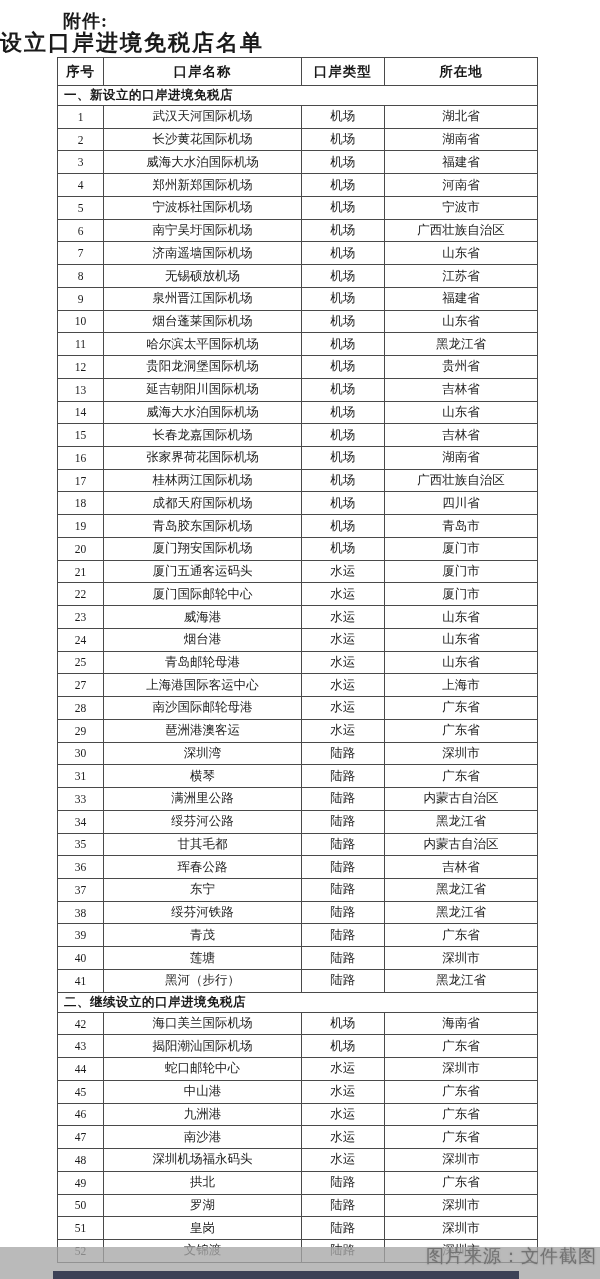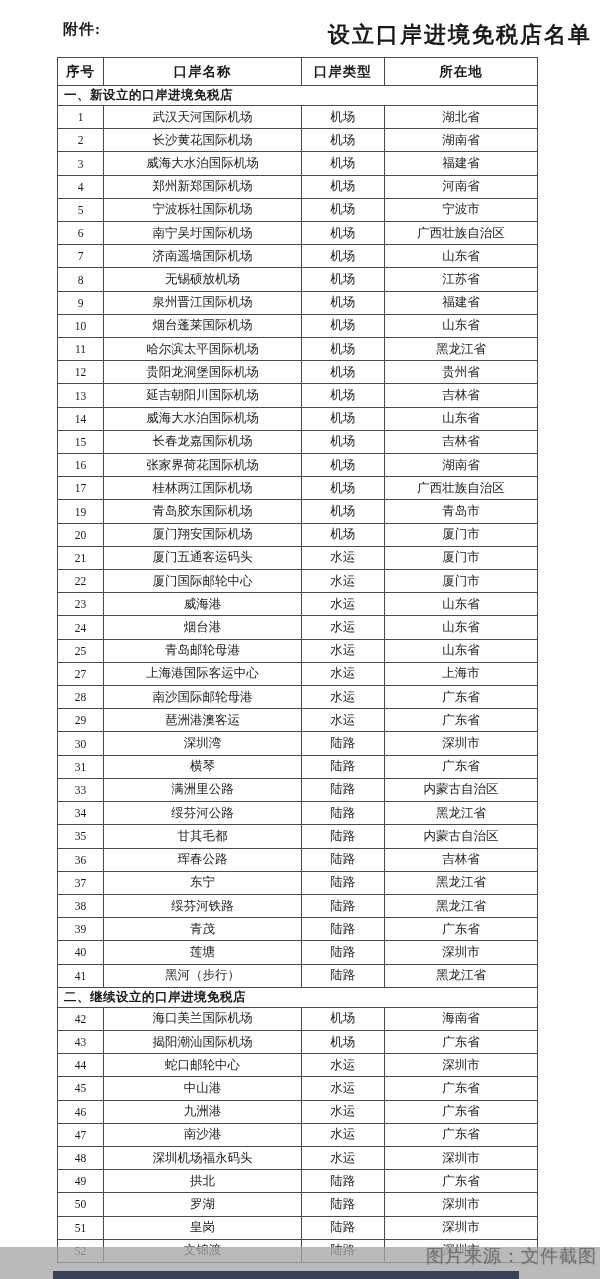--- a/index.html
+++ b/index.html
@@ -6,30 +6,30 @@
   body {
     width: 600px; height: 1279px;
     background: #ffffff;
     font-family: "Liberation Serif", "DejaVu Serif", serif;
     color: #1a1a1a;
     position: relative;
     overflow: hidden;
   }
   .attachment-label {
     position: absolute;
-    left: 63px; top: 20px;
-    font-size: 15px;
+    left: 63px; top: 9px;
+    font-size: 18px;
     font-weight: bold;
     letter-spacing: 1px;
   }
   .doc-title {
     position: absolute;
-    left: 0; top: 20px;
+    left: 0; top: 28px;
     width: 592px;
-    text-align: right;
+    text-align: left;
     font-size: 22px;
     font-weight: bold;
     letter-spacing: 2px;
   }
   table.port-table {
     position: absolute;
     left: 57px; top: 57px;
     width: 481px;
     height: 1206px;
     border-collapse: collapse;
@@ -211,20 +211,26 @@
         <td>机场</td>
         <td>湖南省</td>
       </tr>
       <tr class="data-row">
         <td class="num-cell">17</td>
         <td>桂林两江国际机场</td>
         <td>机场</td>
         <td>广西壮族自治区</td>
       </tr>
       <tr class="data-row">
+        <td class="num-cell">18</td>
+        <td>成都天府国际机场</td>
+        <td>机场</td>
+        <td>四川省</td>
+      </tr>
+      <tr class="data-row">
         <td class="num-cell">19</td>
         <td>青岛胶东国际机场</td>
         <td>机场</td>
         <td>青岛市</td>
       </tr>
       <tr class="data-row">
         <td class="num-cell">20</td>
         <td>厦门翔安国际机场</td>
         <td>机场</td>
         <td>厦门市</td>

